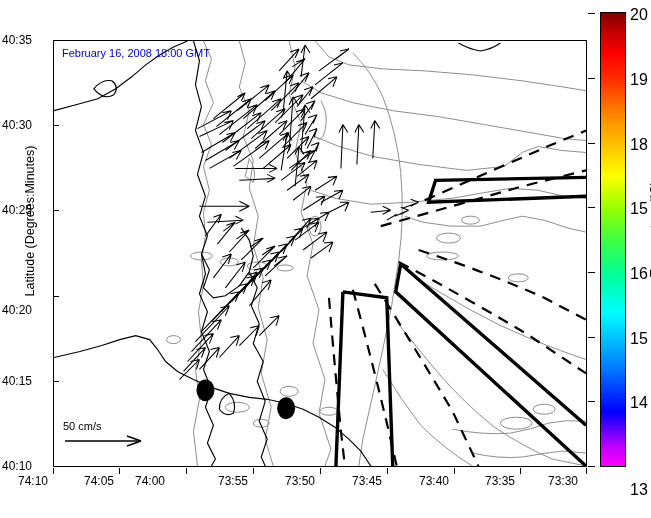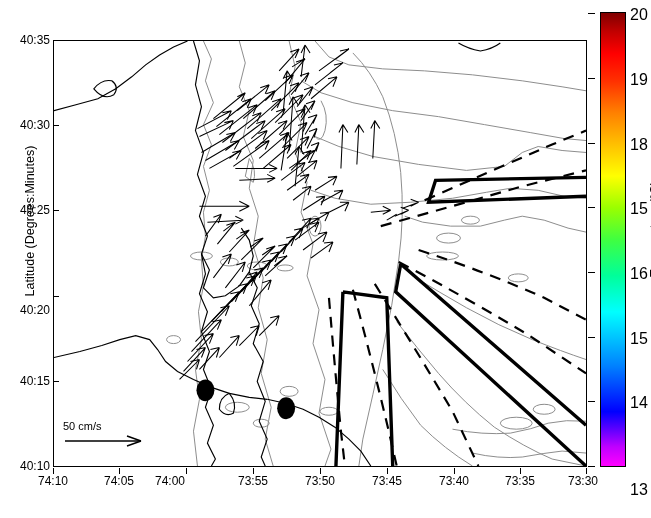--- a/index.html
+++ b/index.html
@@ -24,23 +24,23 @@
   
   #scalebar{position:absolute;left:9px;bottom:18px;width:96px;}
   #scalebar .lbl{font-size:11px;color:#000;margin-bottom:2px;}
   #scalebar svg{display:block;}
 
   
   .tick{position:absolute;background:#000;}
   .tk-b{width:1.3px;height:6px;}
   .tk-l{height:1.3px;width:6px;}
 
-  .xlab{position:absolute;font-size:12px;color:#000;text-align:center;
+  .xlab{position:absolute;font-size:12px;color:#000;
     width:70px;white-space:nowrap;}
-  .ylab{position:absolute;font-size:12px;color:#000;text-align:right;
+  .ylab{position:absolute;font-size:12px;color:#000;text-align:left;
     width:48px;white-space:nowrap;}
 
   #xtitle{position:absolute;left:53px;top:492px;width:534px;text-align:center;
     font-size:12.5px;color:#000;}
   #ytitle{position:absolute;left:-80px;top:214px;width:220px;text-align:center;
     font-size:12.5px;color:#000;transform:rotate(-90deg);}
 
   
   #cbar{position:absolute;left:600px;top:12px;width:26px;height:455px;
     border:1.3px solid #000;box-sizing:border-box;
@@ -234,20 +234,21 @@
         <path d="M206 296 L226 276 M226 276 L217 278 M226 276 L223 286"></path>
       </g>
 
       <g fill="#000000">
         <ellipse cx="152" cy="351" rx="9" ry="11"></ellipse>
         <ellipse cx="233" cy="369" rx="9" ry="11"></ellipse>
       </g>
     </svg>
 
     <div id="annot">
+      <div>February 16, 2008 18:00 GMT</div>
     </div>
 
     <div id="scalebar">
       <div class="lbl">50 cm/s</div>
       <svg width="90" height="14" viewBox="0 0 90 14">
         <line x1="2" y1="7" x2="78" y2="7" stroke="#000" stroke-width="1.4"></line>
         <path d="M78 7 L64 2 M78 7 L64 12" stroke="#000" stroke-width="1.4" fill="none"></path>
       </svg>
     </div>
   </div>

